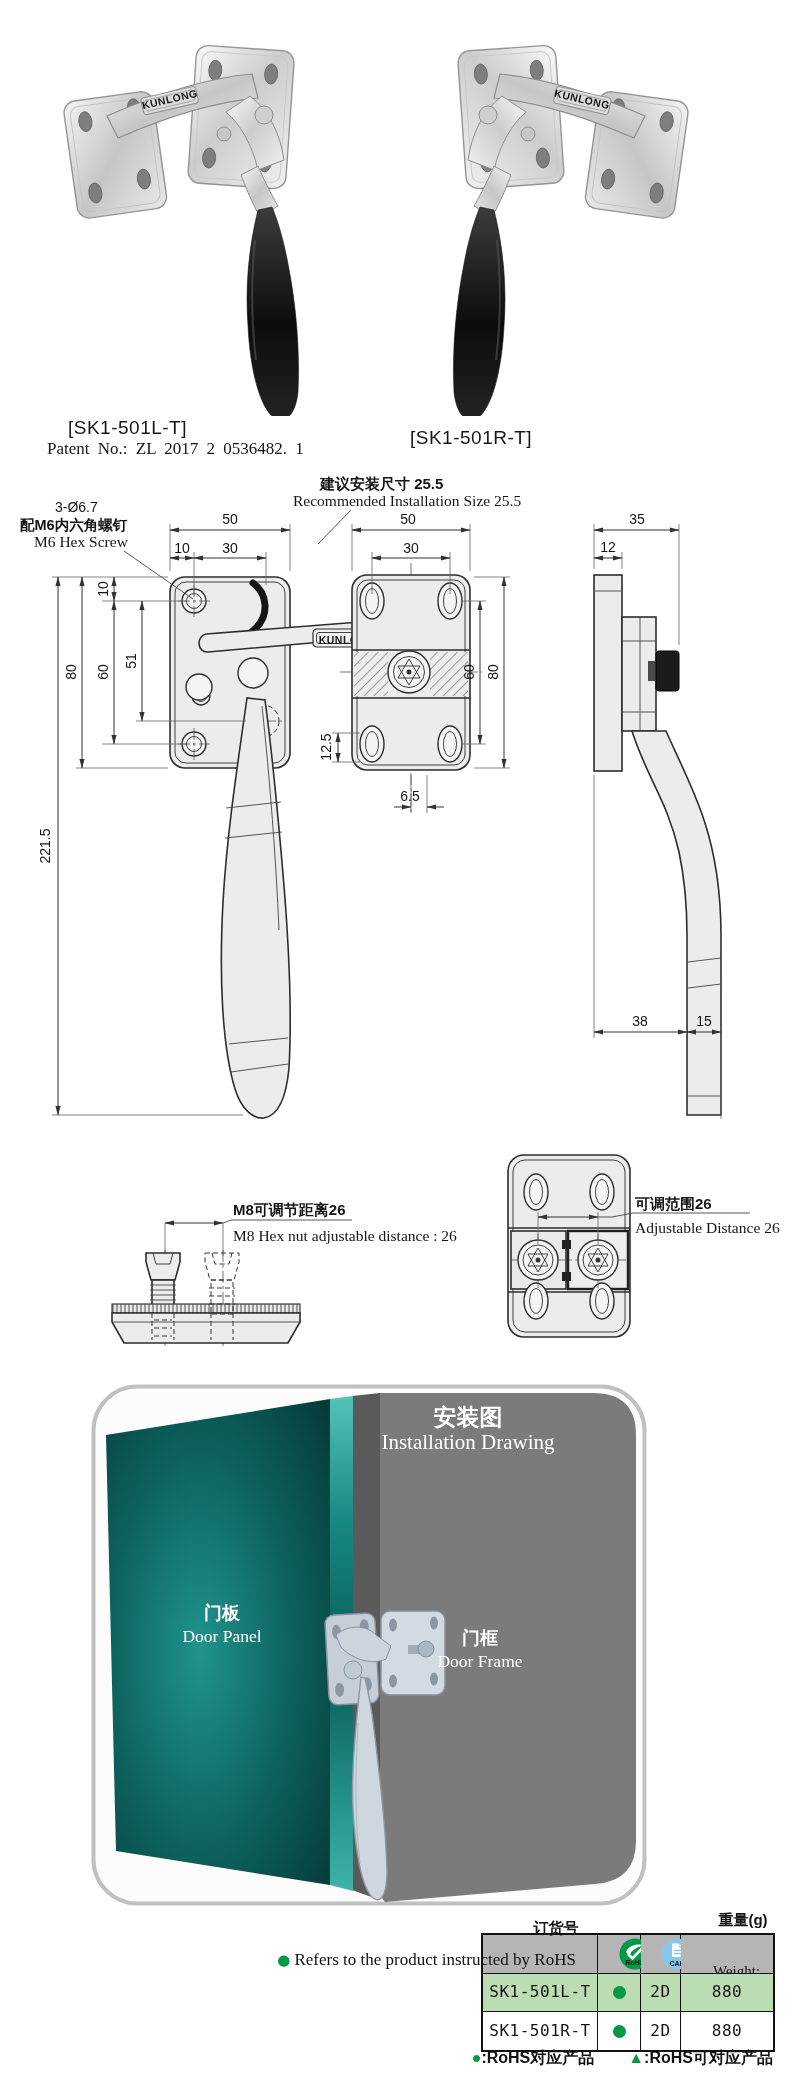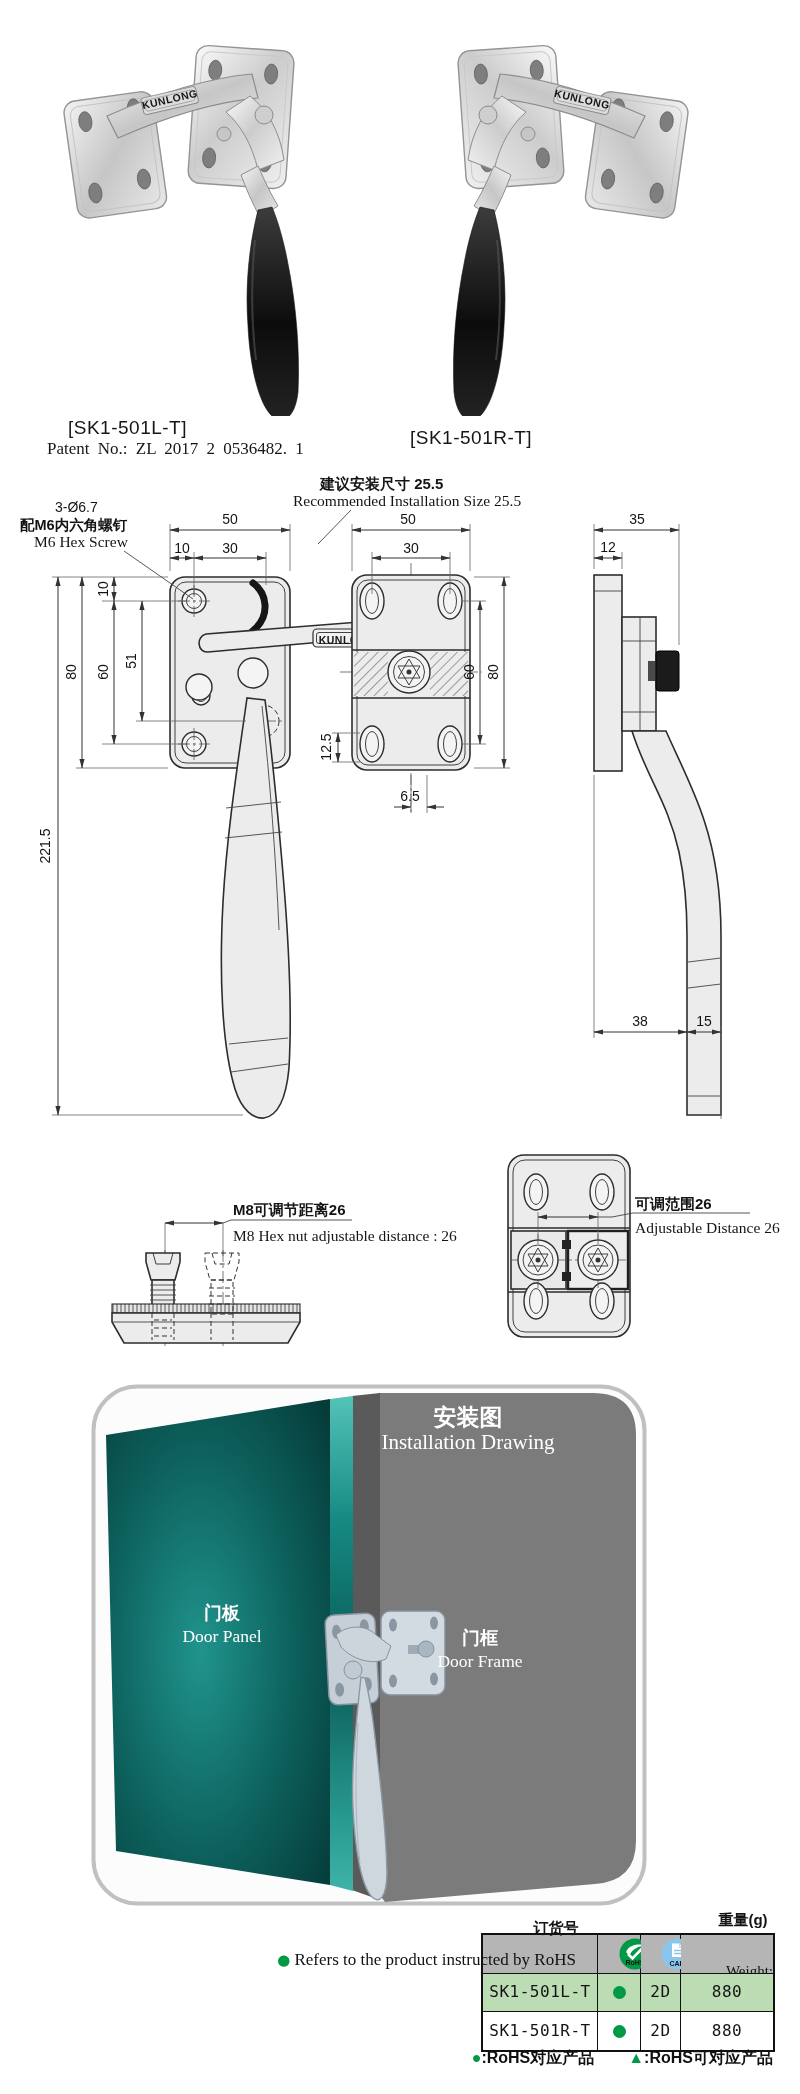--- a/index.html
+++ b/index.html
@@ -30,21 +30,21 @@
   .dim{stroke:#333;stroke-width:1;fill:none;}
   .ext{stroke:#666;stroke-width:.8;fill:none;}
   .cl{stroke:#555;stroke-width:.8;fill:none;stroke-dasharray:12 3 3 3;}
   .dsh{stroke:#333;stroke-width:1;fill:none;stroke-dasharray:5 3;}
   
   .spec{position:absolute;left:481px;top:1933px;display:grid;
         grid-template-columns:115px 43px 40px 92px;grid-template-rows:39px 38px 38px;
         border:2.5px solid #111;background:#fff;}
   .spec>div{border-right:1.5px solid #111;border-bottom:1.5px solid #111;
         display:flex;align-items:center;justify-content:center;flex-direction:column;line-height:1.05;}
-  .spec>div:nth-child(4n){border-right:none;text-align:right;}
+  .spec>div:nth-child(4n){border-right:none;}
   .spec>div:nth-child(n+9){border-bottom:none;}
   .hdr{background:#b5b5b5;padding-left:32px;}
   .grn{background:#bcdcb4;}
   .h-cn{font-size:15px;font-weight:600;}
   .h-en{font-family:"Liberation Serif",serif;font-size:15px;margin-top:36px;}
   .item{font-family:"DejaVu Sans Mono",monospace;font-size:16px;letter-spacing:.5px;}
   .dotc{width:13px;height:13px;border-radius:50%;background:#009945;}
   .legend-cn{position:absolute;right:27px;top:2048px;font-size:16px;font-weight:600;color:#111;}
   .legend-cn .gsym{color:#009945;font-weight:400;}
   .legend-en{position:absolute;left:58px;top:1950px;width:737px;display:flex;justify-content:center;

